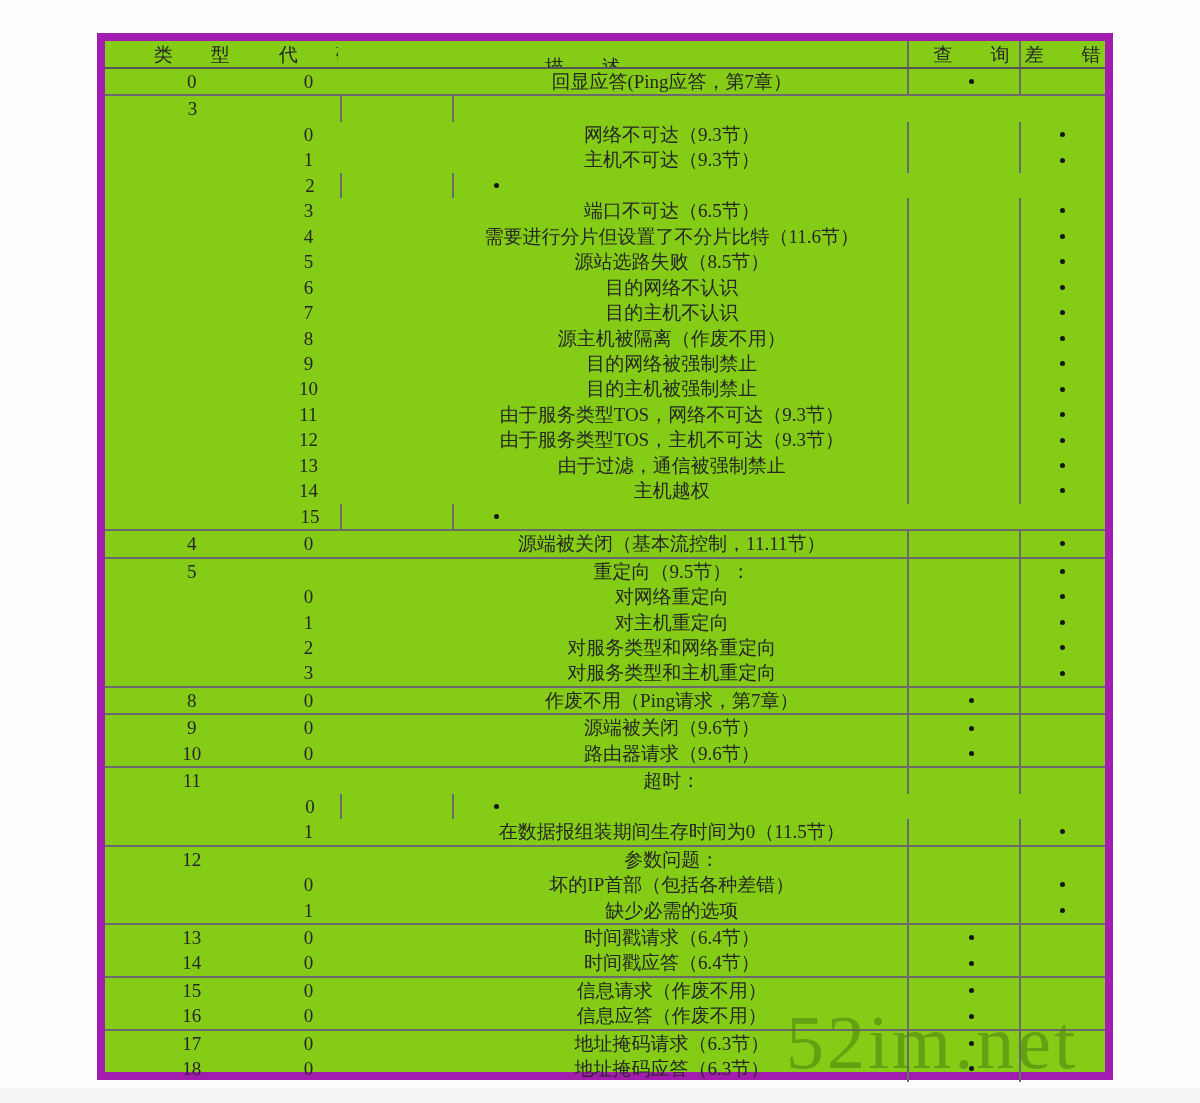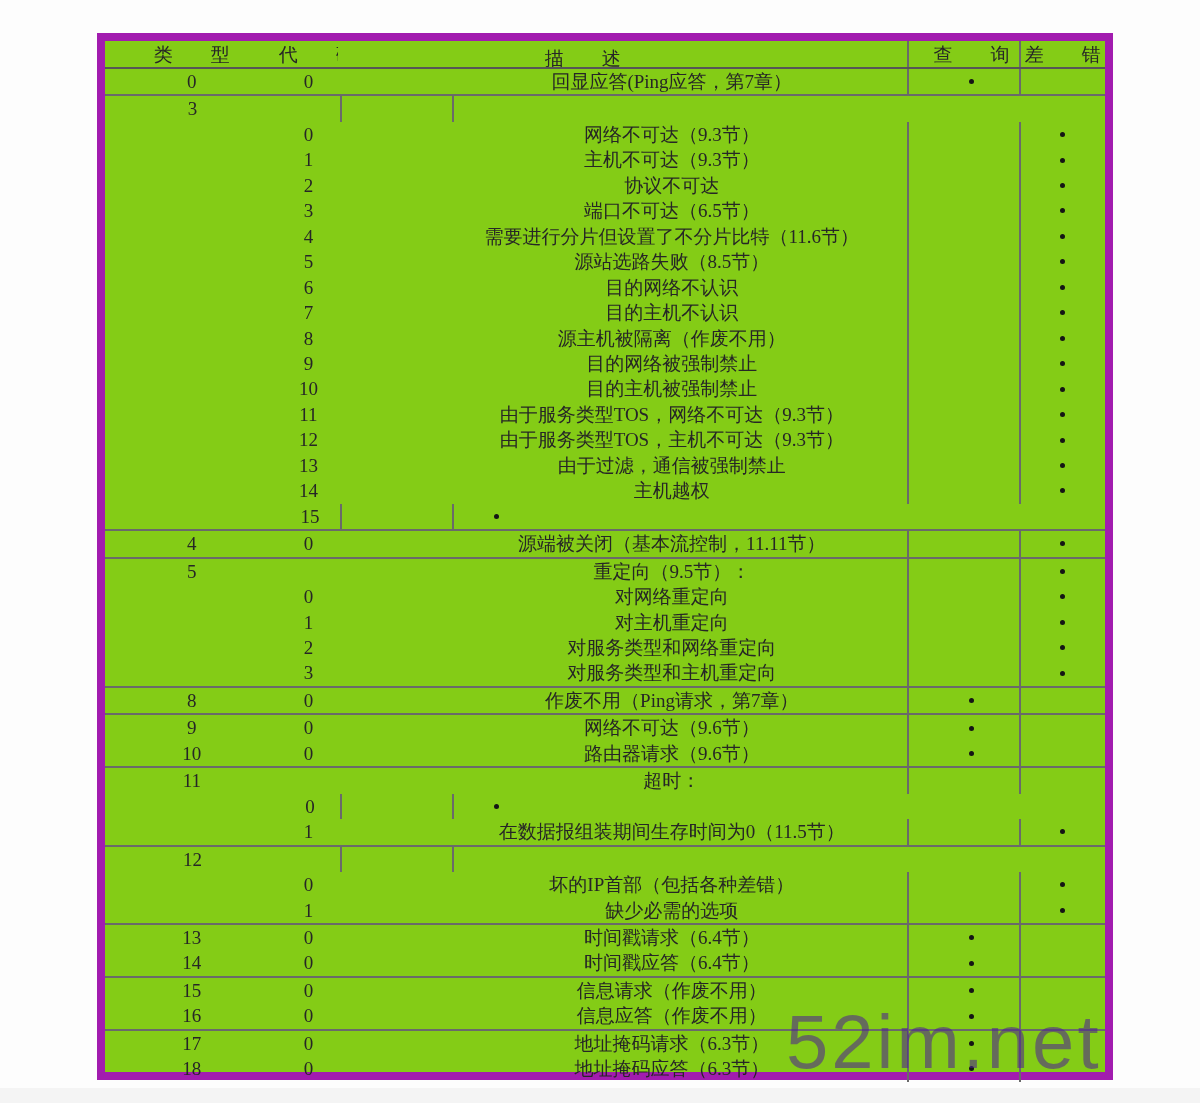--- a/index.html
+++ b/index.html
@@ -27,28 +27,28 @@
   .header-row { height:28px; line-height:28px; border-bottom:2px solid #565656; font-size:19px; }
   .row { height:25.46px; line-height:25.4px; font-size:19px; }
   .group { border-top:2px solid #6a6a6a; }
   .group:first-child { border-top:none; }
   .cell { height:100%; overflow:hidden; }
   .c-type  { width:175px; text-align:center; }
   .c-code  { width:60px;  text-align:center; }
   .c-desc  { width:573px; text-align:center; padding-left:98px; }
   .c-query { width:112px; border-left:2px solid #6a6a6a; display:flex; align-items:center; justify-content:center;padding-left:15px; }
   .c-error { width:87px;  border-left:2px solid #6a6a6a; display:flex; align-items:center; justify-content:center; }
-  .header-row .c-desc { padding:4px 80px 0 0; text-align:center; }
+  .header-row .c-desc { padding:12px 80px 0 0; text-align:center; }
   .header-row .c-query, .header-row .c-error { display:block; text-align:center; }
   .dot { width:5px; height:5px; border-radius:50%; background:#151515; display:inline-block; }
   .watermark {
     position:absolute; left:786px; top:1002px;
-    font-family:Liberation Sans, sans-serif;
+    font-family:Liberation Serif, serif;
     font-size:76px; line-height:80px; letter-spacing:3px;
-    color:#4c1d95; opacity:0.55;
+    color:#4d7c0f; opacity:0.55;
     z-index:3; pointer-events:none;
   }
 </style>
 </head>
 <body>
 
 <div class="icmp-table">
   <div class="header-row">
     <div class="cell c-type">类　　型</div>
     <div class="cell c-code">代　　码</div>
@@ -89,21 +89,20 @@
     <div class="cell c-code">1</div>
     <div class="cell c-desc">主机不可达（9.3节）</div>
     <div class="cell c-query"></div>
     <div class="cell c-error">
             <span class="dot"></span>
           </div>
   </div>
         <div class="row">
     <div class="cell c-type"></div>
     <div class="cell c-code">2</div>
-    <div class="cell c-desc">协议不可达</div>
     <div class="cell c-query"></div>
     <div class="cell c-error">
             <span class="dot"></span>
           </div>
   </div>
         <div class="row">
     <div class="cell c-type"></div>
     <div class="cell c-code">3</div>
     <div class="cell c-desc">端口不可达（6.5节）</div>
     <div class="cell c-query"></div>
@@ -285,21 +284,21 @@
     <div class="cell c-query">
             <span class="dot"></span>
           </div>
     <div class="cell c-error"></div>
   </div>
       </div>
       <div class="group">
         <div class="row">
     <div class="cell c-type">9</div>
     <div class="cell c-code">0</div>
-    <div class="cell c-desc">网络不可达（9.6节）</div>
+    <div class="cell c-desc">源端被关闭（9.6节）</div>
     <div class="cell c-query">
             <span class="dot"></span>
           </div>
     <div class="cell c-error"></div>
   </div>
         <div class="row">
     <div class="cell c-type">10</div>
     <div class="cell c-code">0</div>
     <div class="cell c-desc">路由器请求（9.6节）</div>
     <div class="cell c-query">
@@ -331,20 +330,21 @@
     <div class="cell c-query"></div>
     <div class="cell c-error">
             <span class="dot"></span>
           </div>
   </div>
       </div>
       <div class="group">
         <div class="row">
     <div class="cell c-type">12</div>
     <div class="cell c-code"></div>
+    <div class="cell c-desc">参数问题：</div>
     <div class="cell c-query"></div>
     <div class="cell c-error"></div>
   </div>
         <div class="row">
     <div class="cell c-type"></div>
     <div class="cell c-code">0</div>
     <div class="cell c-desc">坏的IP首部（包括各种差错）</div>
     <div class="cell c-query"></div>
     <div class="cell c-error">
             <span class="dot"></span>

